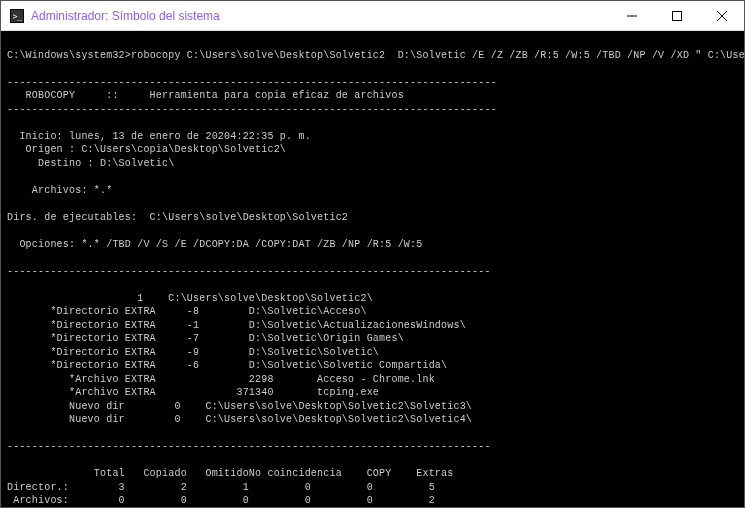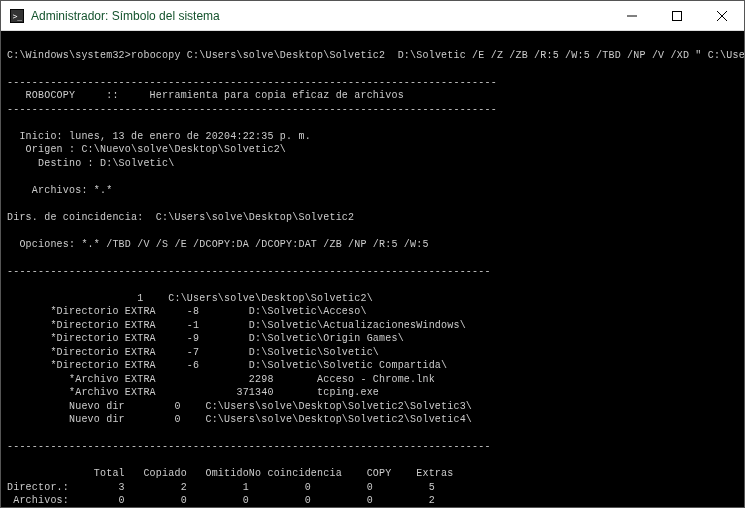--- a/index.html
+++ b/index.html
@@ -31,21 +31,21 @@
       height: 16px;
       margin-right: 6px;
       display: flex;
       align-items: center;
       justify-content: center;
     }
     .titlebar-icon svg { width: 14px; height: 14px; }
     .titlebar-title {
       font-family: 'Segoe UI', sans-serif;
       font-size: 12px;
-      color: #14532d;
+      color: #8b5cf6;
       flex: 1;
     }
     .titlebar-controls {
       display: flex;
       height: 100%;
     }
     .titlebar-btn {
       width: 45px;
       height: 30px;
       display: flex;
@@ -102,36 +102,36 @@
     </div>
   </div>
   <div class="terminal">
 <span class="prompt-line"><span>C:\Windows\system32&gt;</span><span>robocopy C:\Users\solve\Desktop\Solvetic2  D:\Solvetic /E /Z /ZB /R:5 /W:5 /TBD /NP /V /XD " C:\Users\solve\Desktop\Solvetic2</span></span>
 
 <span>-------------------------------------------------------------------------------</span>
 <span>   ROBOCOPY     ::     Herramienta para copia eficaz de archivos</span>
 <span>-------------------------------------------------------------------------------</span>
 
 <span>  Inicio: lunes, 13 de enero de 20204:22:35 p. m.</span>
-<span>   Origen : C:\Nuevo\solve\Desktop\Solvetic2\</span>
+<span>   Origen : C:\Users\copia\Desktop\Solvetic2\</span>
 <span>     Destino : D:\Solvetic\</span>
 
 <span>    Archivos: *.*</span>
 
-<span>Dirs. de coincidencia:  C:\Users\solve\Desktop\Solvetic2</span>
+<span>Dirs. de ejecutables:  C:\Users\solve\Desktop\Solvetic2</span>
 
-<span>  Opciones: *.* /TBD /V /S /E /DCOPY:DA /DCOPY:DAT /ZB /NP /R:5 /W:5</span>
+<span>  Opciones: *.* /TBD /V /S /E /DCOPY:DA /COPY:DAT /ZB /NP /R:5 /W:5</span>
 
 <span>------------------------------------------------------------------------------</span>
 
 <span>                     1    C:\Users\solve\Desktop\Solvetic2\</span>
 <span>       *Directorio EXTRA     -8        D:\Solvetic\Acceso\</span>
 <span>       *Directorio EXTRA     -1        D:\Solvetic\ActualizacionesWindows\</span>
-<span>       *Directorio EXTRA     -9        D:\Solvetic\Origin Games\</span>
-<span>       *Directorio EXTRA     -7        D:\Solvetic\Solvetic\</span>
+<span>       *Directorio EXTRA     -7        D:\Solvetic\Origin Games\</span>
+<span>       *Directorio EXTRA     -9        D:\Solvetic\Solvetic\</span>
 <span>       *Directorio EXTRA     -6        D:\Solvetic\Solvetic Compartida\</span>
 <span>          *Archivo EXTRA               2298       Acceso - Chrome.lnk</span>
 <span>          *Archivo EXTRA             371340       tcping.exe</span>
 <span>          Nuevo dir        0    C:\Users\solve\Desktop\Solvetic2\Solvetic3\</span>
 <span>          Nuevo dir        0    C:\Users\solve\Desktop\Solvetic2\Solvetic4\</span>
 
 <span>------------------------------------------------------------------------------</span>
 
 <span>              Total   Copiado   OmitidoNo coincidencia    COPY    Extras</span>
 <span>Director.:        3         2         1         0         0         5</span>

